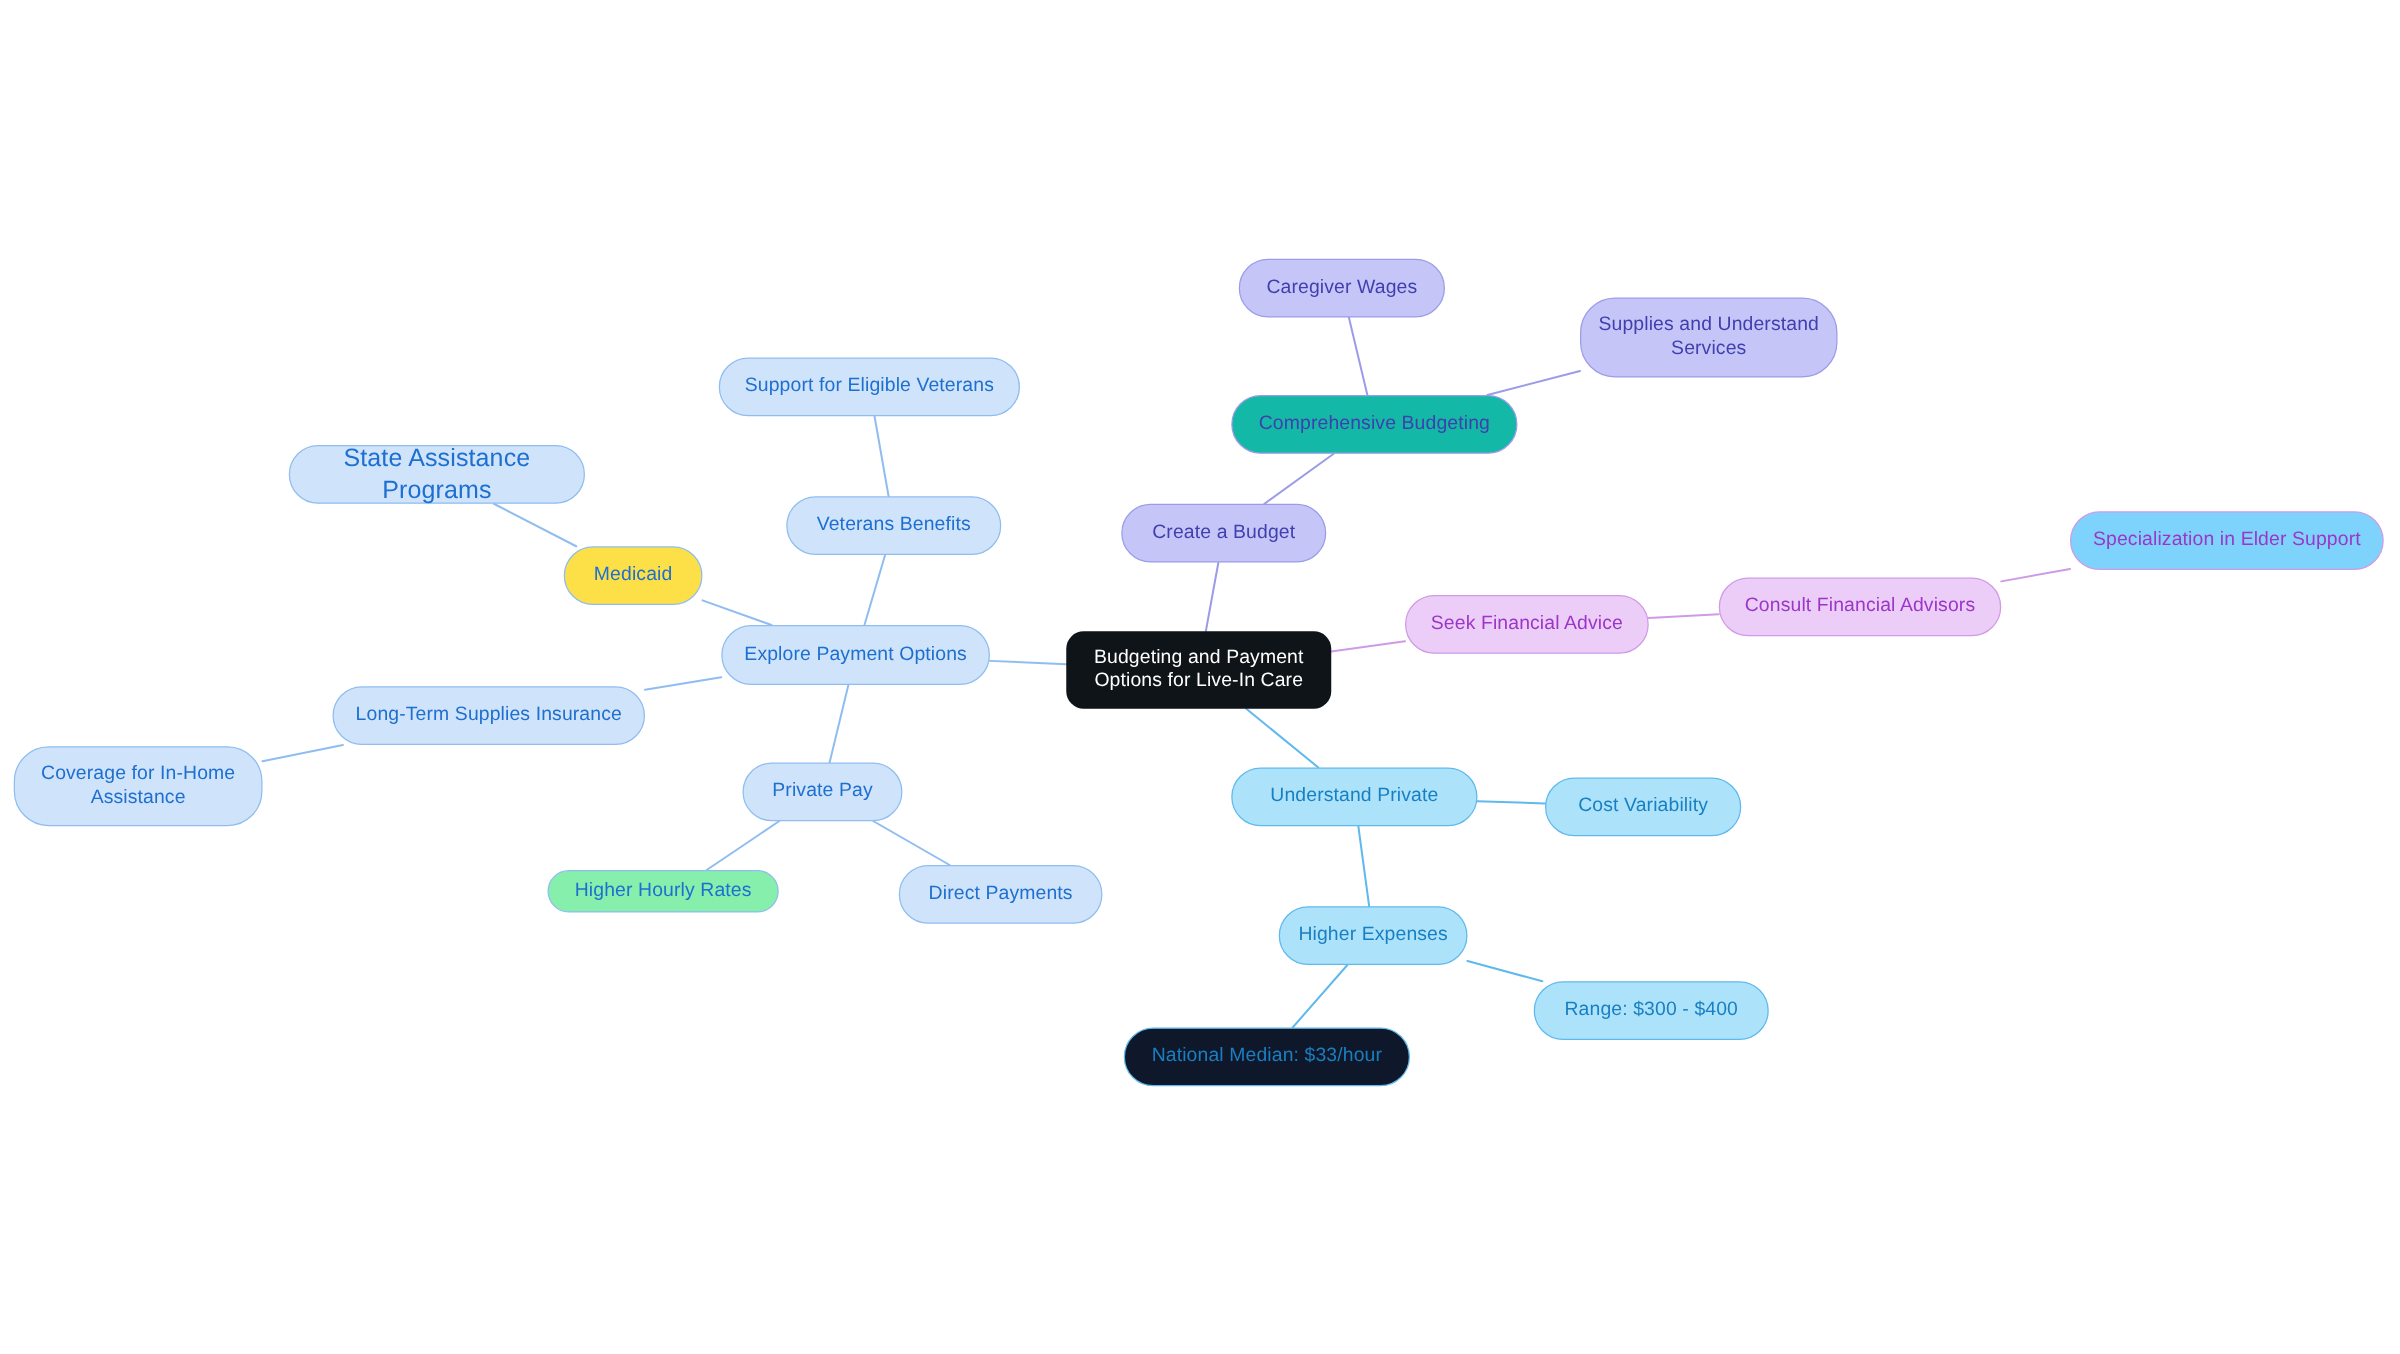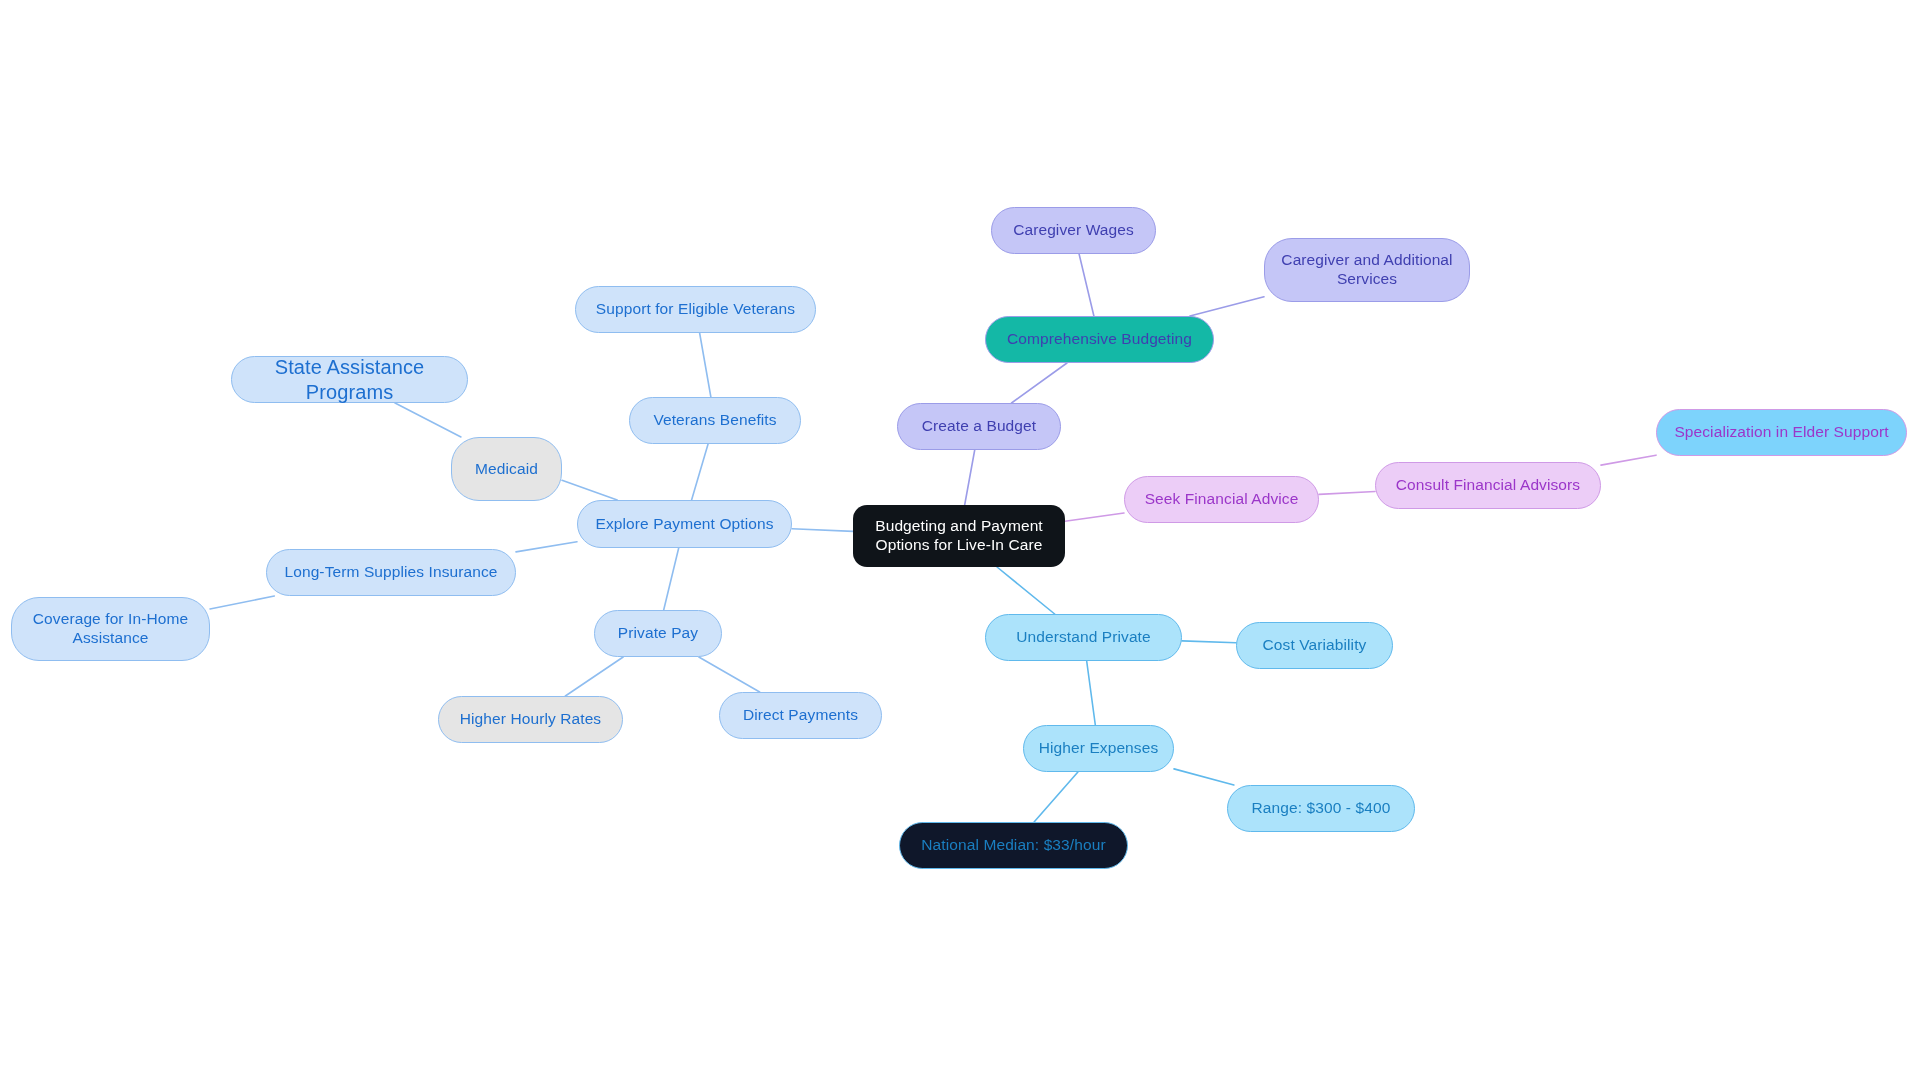--- a/index.html
+++ b/index.html
@@ -68,34 +68,34 @@
       <path d="M 997.0246305418719 567 L 1054.6748768472905 614" stroke="#60b9ec" stroke-width="1.6" fill="none" stroke-linecap="round"></path>
       <path d="M 1182 640.9112554112554 L 1236 642.7813852813853" stroke="#60b9ec" stroke-width="1.6" fill="none" stroke-linecap="round"></path>
       <path d="M 1086.6756756756756 661 L 1095.3243243243244 725" stroke="#60b9ec" stroke-width="1.6" fill="none" stroke-linecap="round"></path>
       <path d="M 1077.9072164948454 772 L 1034.0927835051546 822" stroke="#60b9ec" stroke-width="1.6" fill="none" stroke-linecap="round"></path>
       <path d="M 1174 768.8595505617977 L 1233.8541666666667 785" stroke="#60b9ec" stroke-width="1.6" fill="none" stroke-linecap="round"></path>
     </svg>
   <div id="nodes-layer">
       <div class="node root" style="left: 853px; top: 505px; width: 212px; height: 62px; font-size: 15.5px; background: rgb(15, 20, 25); color: rgb(255, 255, 255);">Budgeting and Payment
 Options for Live-In Care</div>
       <div class="node" style="left: 577px; top: 500px; width: 215px; height: 48px; font-size: 15.5px; background: rgb(207, 227, 250); border-color: rgb(143, 189, 240); color: rgb(29, 111, 208);">Explore Payment Options</div>
-      <div class="node" style="left: 451px; top: 437px; width: 111px; height: 64px; font-size: 15.5px; background: #e5e5e5; border-color: rgb(143, 189, 240); color: rgb(29, 111, 208);">Medicaid</div>
+      <div class="node" style="left: 451px; top: 437px; width: 111px; height: 47px; font-size: 15.5px; background: #fde047; border-color: rgb(143, 189, 240); color: rgb(29, 111, 208);">Medicaid</div>
       <div class="node" style="left: 231px; top: 356px; width: 237px; height: 47px; font-size: 20px; background: rgb(207, 227, 250); border-color: rgb(143, 189, 240); color: rgb(29, 111, 208);">State Assistance Programs</div>
       <div class="node" style="left: 629px; top: 397px; width: 172px; height: 47px; font-size: 15.5px; background: rgb(207, 227, 250); border-color: rgb(143, 189, 240); color: rgb(29, 111, 208);">Veterans Benefits</div>
       <div class="node" style="left: 575px; top: 286px; width: 241px; height: 47px; font-size: 15.5px; background: rgb(207, 227, 250); border-color: rgb(143, 189, 240); color: rgb(29, 111, 208);">Support for Eligible Veterans</div>
       <div class="node" style="left: 266px; top: 549px; width: 250px; height: 47px; font-size: 15.5px; background: rgb(207, 227, 250); border-color: rgb(143, 189, 240); color: rgb(29, 111, 208);">Long-Term Supplies Insurance</div>
       <div class="node" style="left: 11px; top: 597px; width: 199px; height: 64px; font-size: 15.5px; background: rgb(207, 227, 250); border-color: rgb(143, 189, 240); color: rgb(29, 111, 208);">Coverage for In-Home
 Assistance</div>
       <div class="node" style="left: 594px; top: 610px; width: 128px; height: 47px; font-size: 15.5px; background: rgb(207, 227, 250); border-color: rgb(143, 189, 240); color: rgb(29, 111, 208);">Private Pay</div>
-      <div class="node" style="left: 438px; top: 696px; width: 185px; height: 47px; font-size: 15.5px; background: #e5e5e5; border-color: rgb(143, 189, 240); color: rgb(29, 111, 208);">Higher Hourly Rates</div>
+      <div class="node" style="left: 438px; top: 696px; width: 185px; height: 34px; font-size: 15.5px; background: #86efac; border-color: rgb(143, 189, 240); color: rgb(29, 111, 208);">Higher Hourly Rates</div>
       <div class="node" style="left: 719px; top: 692px; width: 163px; height: 47px; font-size: 15.5px; background: rgb(207, 227, 250); border-color: rgb(143, 189, 240); color: rgb(29, 111, 208);">Direct Payments</div>
       <div class="node" style="left: 897px; top: 403px; width: 164px; height: 47px; font-size: 15.5px; background: rgb(197, 198, 247); border-color: rgb(155, 156, 232); color: rgb(63, 63, 176);">Create a Budget</div>
       <div class="node" style="left: 985px; top: 316px; width: 229px; height: 47px; font-size: 15.5px; background: #14b8a6; border-color: rgb(155, 156, 232); color: rgb(63, 63, 176);">Comprehensive Budgeting</div>
       <div class="node" style="left: 991px; top: 207px; width: 165px; height: 47px; font-size: 15.5px; background: rgb(197, 198, 247); border-color: rgb(155, 156, 232); color: rgb(63, 63, 176);">Caregiver Wages</div>
-      <div class="node" style="left: 1264px; top: 238px; width: 206px; height: 64px; font-size: 15.5px; background: rgb(197, 198, 247); border-color: rgb(155, 156, 232); color: rgb(63, 63, 176);">Caregiver and Additional
+      <div class="node" style="left: 1264px; top: 238px; width: 206px; height: 64px; font-size: 15.5px; background: rgb(197, 198, 247); border-color: rgb(155, 156, 232); color: rgb(63, 63, 176);">Supplies and Understand
 Services</div>
       <div class="node" style="left: 1124px; top: 476px; width: 195px; height: 47px; font-size: 15.5px; background: rgb(236, 205, 247); border-color: rgb(207, 154, 230); color: rgb(155, 54, 201);">Seek Financial Advice</div>
       <div class="node" style="left: 1375px; top: 462px; width: 226px; height: 47px; font-size: 15.5px; background: rgb(236, 205, 247); border-color: rgb(207, 154, 230); color: rgb(155, 54, 201);">Consult Financial Advisors</div>
       <div class="node" style="left: 1656px; top: 409px; width: 251px; height: 47px; font-size: 15.5px; background: #7dd3fc; border-color: rgb(207, 154, 230); color: rgb(155, 54, 201);">Specialization in Elder Support</div>
       <div class="node" style="left: 985px; top: 614px; width: 197px; height: 47px; font-size: 15.5px; background: rgb(172, 227, 251); border-color: rgb(96, 185, 236); color: rgb(26, 127, 193);">Understand Private</div>
       <div class="node" style="left: 1236px; top: 622px; width: 157px; height: 47px; font-size: 15.5px; background: rgb(172, 227, 251); border-color: rgb(96, 185, 236); color: rgb(26, 127, 193);">Cost Variability</div>
       <div class="node" style="left: 1023px; top: 725px; width: 151px; height: 47px; font-size: 15.5px; background: rgb(172, 227, 251); border-color: rgb(96, 185, 236); color: rgb(26, 127, 193);">Higher Expenses</div>
       <div class="node" style="left: 899px; top: 822px; width: 229px; height: 47px; font-size: 15.5px; background: #0f172a; border-color: rgb(96, 185, 236); color: rgb(26, 127, 193);">National Median: $33/hour</div>
       <div class="node" style="left: 1227px; top: 785px; width: 188px; height: 47px; font-size: 15.5px; background: rgb(172, 227, 251); border-color: rgb(96, 185, 236); color: rgb(26, 127, 193);">Range: $300 - $400</div>
     </div>

